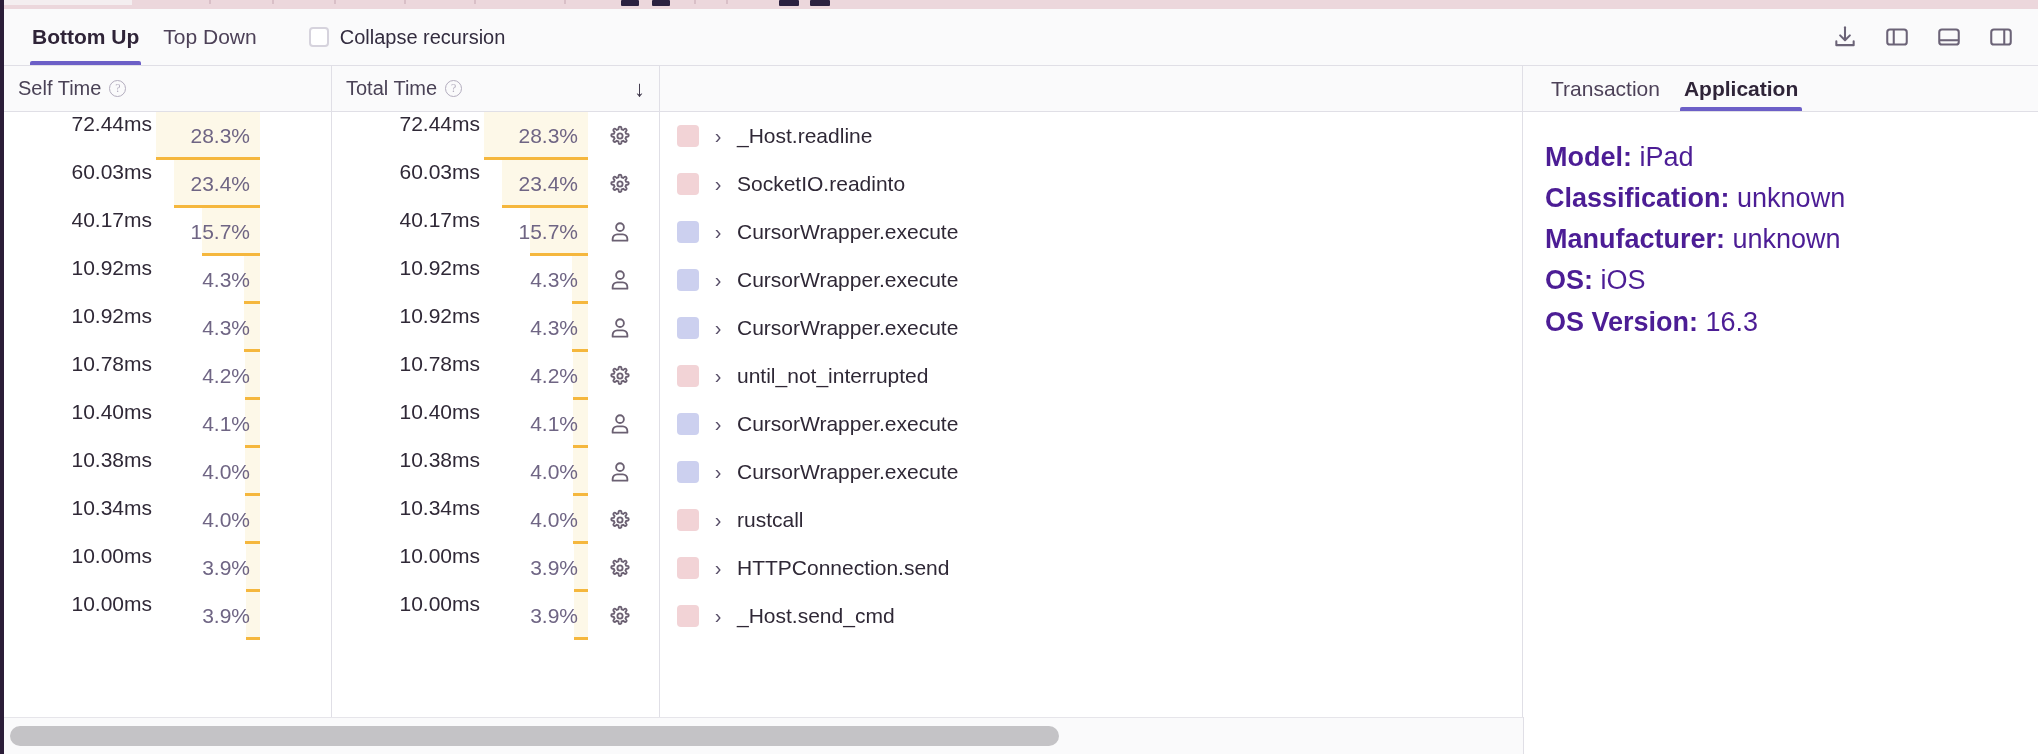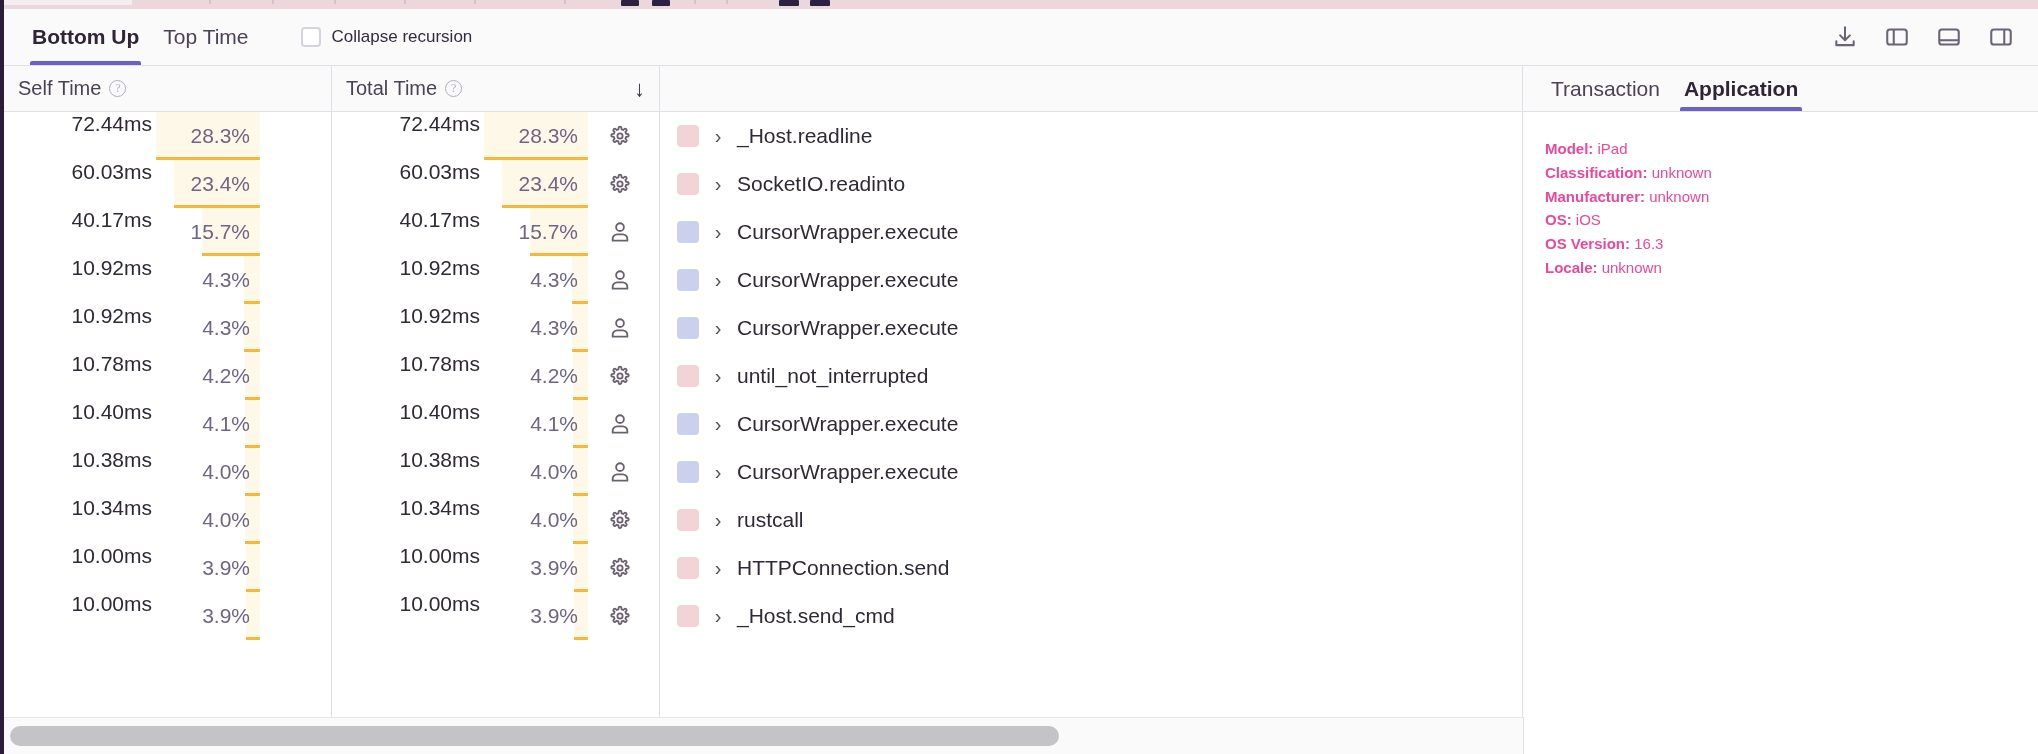--- a/index.html
+++ b/index.html
@@ -66,21 +66,21 @@
     position: absolute;
     left: 10px; right: 10px; bottom: 0;
     height: 4px; background: #6c5fc7;
     border-radius: 2px 2px 0 0;
   }
   .tabgap { width: 18px; }
 
   .collapse-wrap {
     display: flex; align-items: center; gap: 11px;
     padding-left: 22px;
-    font-size: 17px; color: #332c3f;
+    font-size: 20px; color: #332c3f;
     cursor: pointer;
     white-space: nowrap;
   }
   .chk {
     width: 20px; height: 20px;
     border: 2px solid #d6d3dd;
     border-radius: 4px;
     background: #fff;
     flex: 0 0 auto;
   }
@@ -234,21 +234,21 @@
   .rtab.active::after {
     content: "";
     position: absolute; left: 8px; right: 8px; bottom: 0;
     height: 4px; background: #6c5fc7; border-radius: 2px 2px 0 0;
   }
   .env-list {
     padding: 26px 0 0 22px;
     display: flex; flex-direction: column; gap: 2px;
   }
   .env-row {
-    font-size: 15px; color: #ec4899; line-height: 1.45;
+    font-size: 27px; color: #4c1d95; line-height: 1.45;
     white-space: nowrap;
   }
   .env-row b { font-weight: bold; }
 
   
   .scroll-area {
     flex: 0 0 auto;
     height: 37px;
     background: #fafafb;
     border-top: 1px solid #e6e5ea;
@@ -288,21 +288,21 @@
     <div class="fs-blk" style="left:775px;width:20px"></div>
     <div class="fs-blk" style="left:806px;width:20px"></div>
   </div>
 
   <div class="toolbar">
     <div class="tabgroup">
       <div class="tab active">
         <span>Bottom Up</span>
       </div>
       <div class="tab">
-        <span>Top Time</span>
+        <span>Top Down</span>
       </div>
     </div>
     <div class="tabgap"></div>
 
     <label class="collapse-wrap">
       <span class="chk"></span>
       <span>Collapse recursion</span>
     </label>
 
     <div class="toolbar-right">
@@ -664,21 +664,20 @@
         <div class="rtab active">
           <span>Application</span>
         </div>
       </div>
       <div class="env-list" id="env-list">
           <div class="env-row"><b>Model:</b> <span>iPad</span></div>
           <div class="env-row"><b>Classification:</b> <span>unknown</span></div>
           <div class="env-row"><b>Manufacturer:</b> <span>unknown</span></div>
           <div class="env-row"><b>OS:</b> <span>iOS</span></div>
           <div class="env-row"><b>OS Version:</b> <span>16.3</span></div>
-          <div class="env-row"><b>Locale:</b> <span>unknown</span></div>
         </div>
     </div>
   </div>
 
   <div class="pane-bottom-wrap">
     <div class="scroll-area">
       <div class="scroll-thumb"></div>
     </div>
     <div class="right-filler"></div>
   </div>

